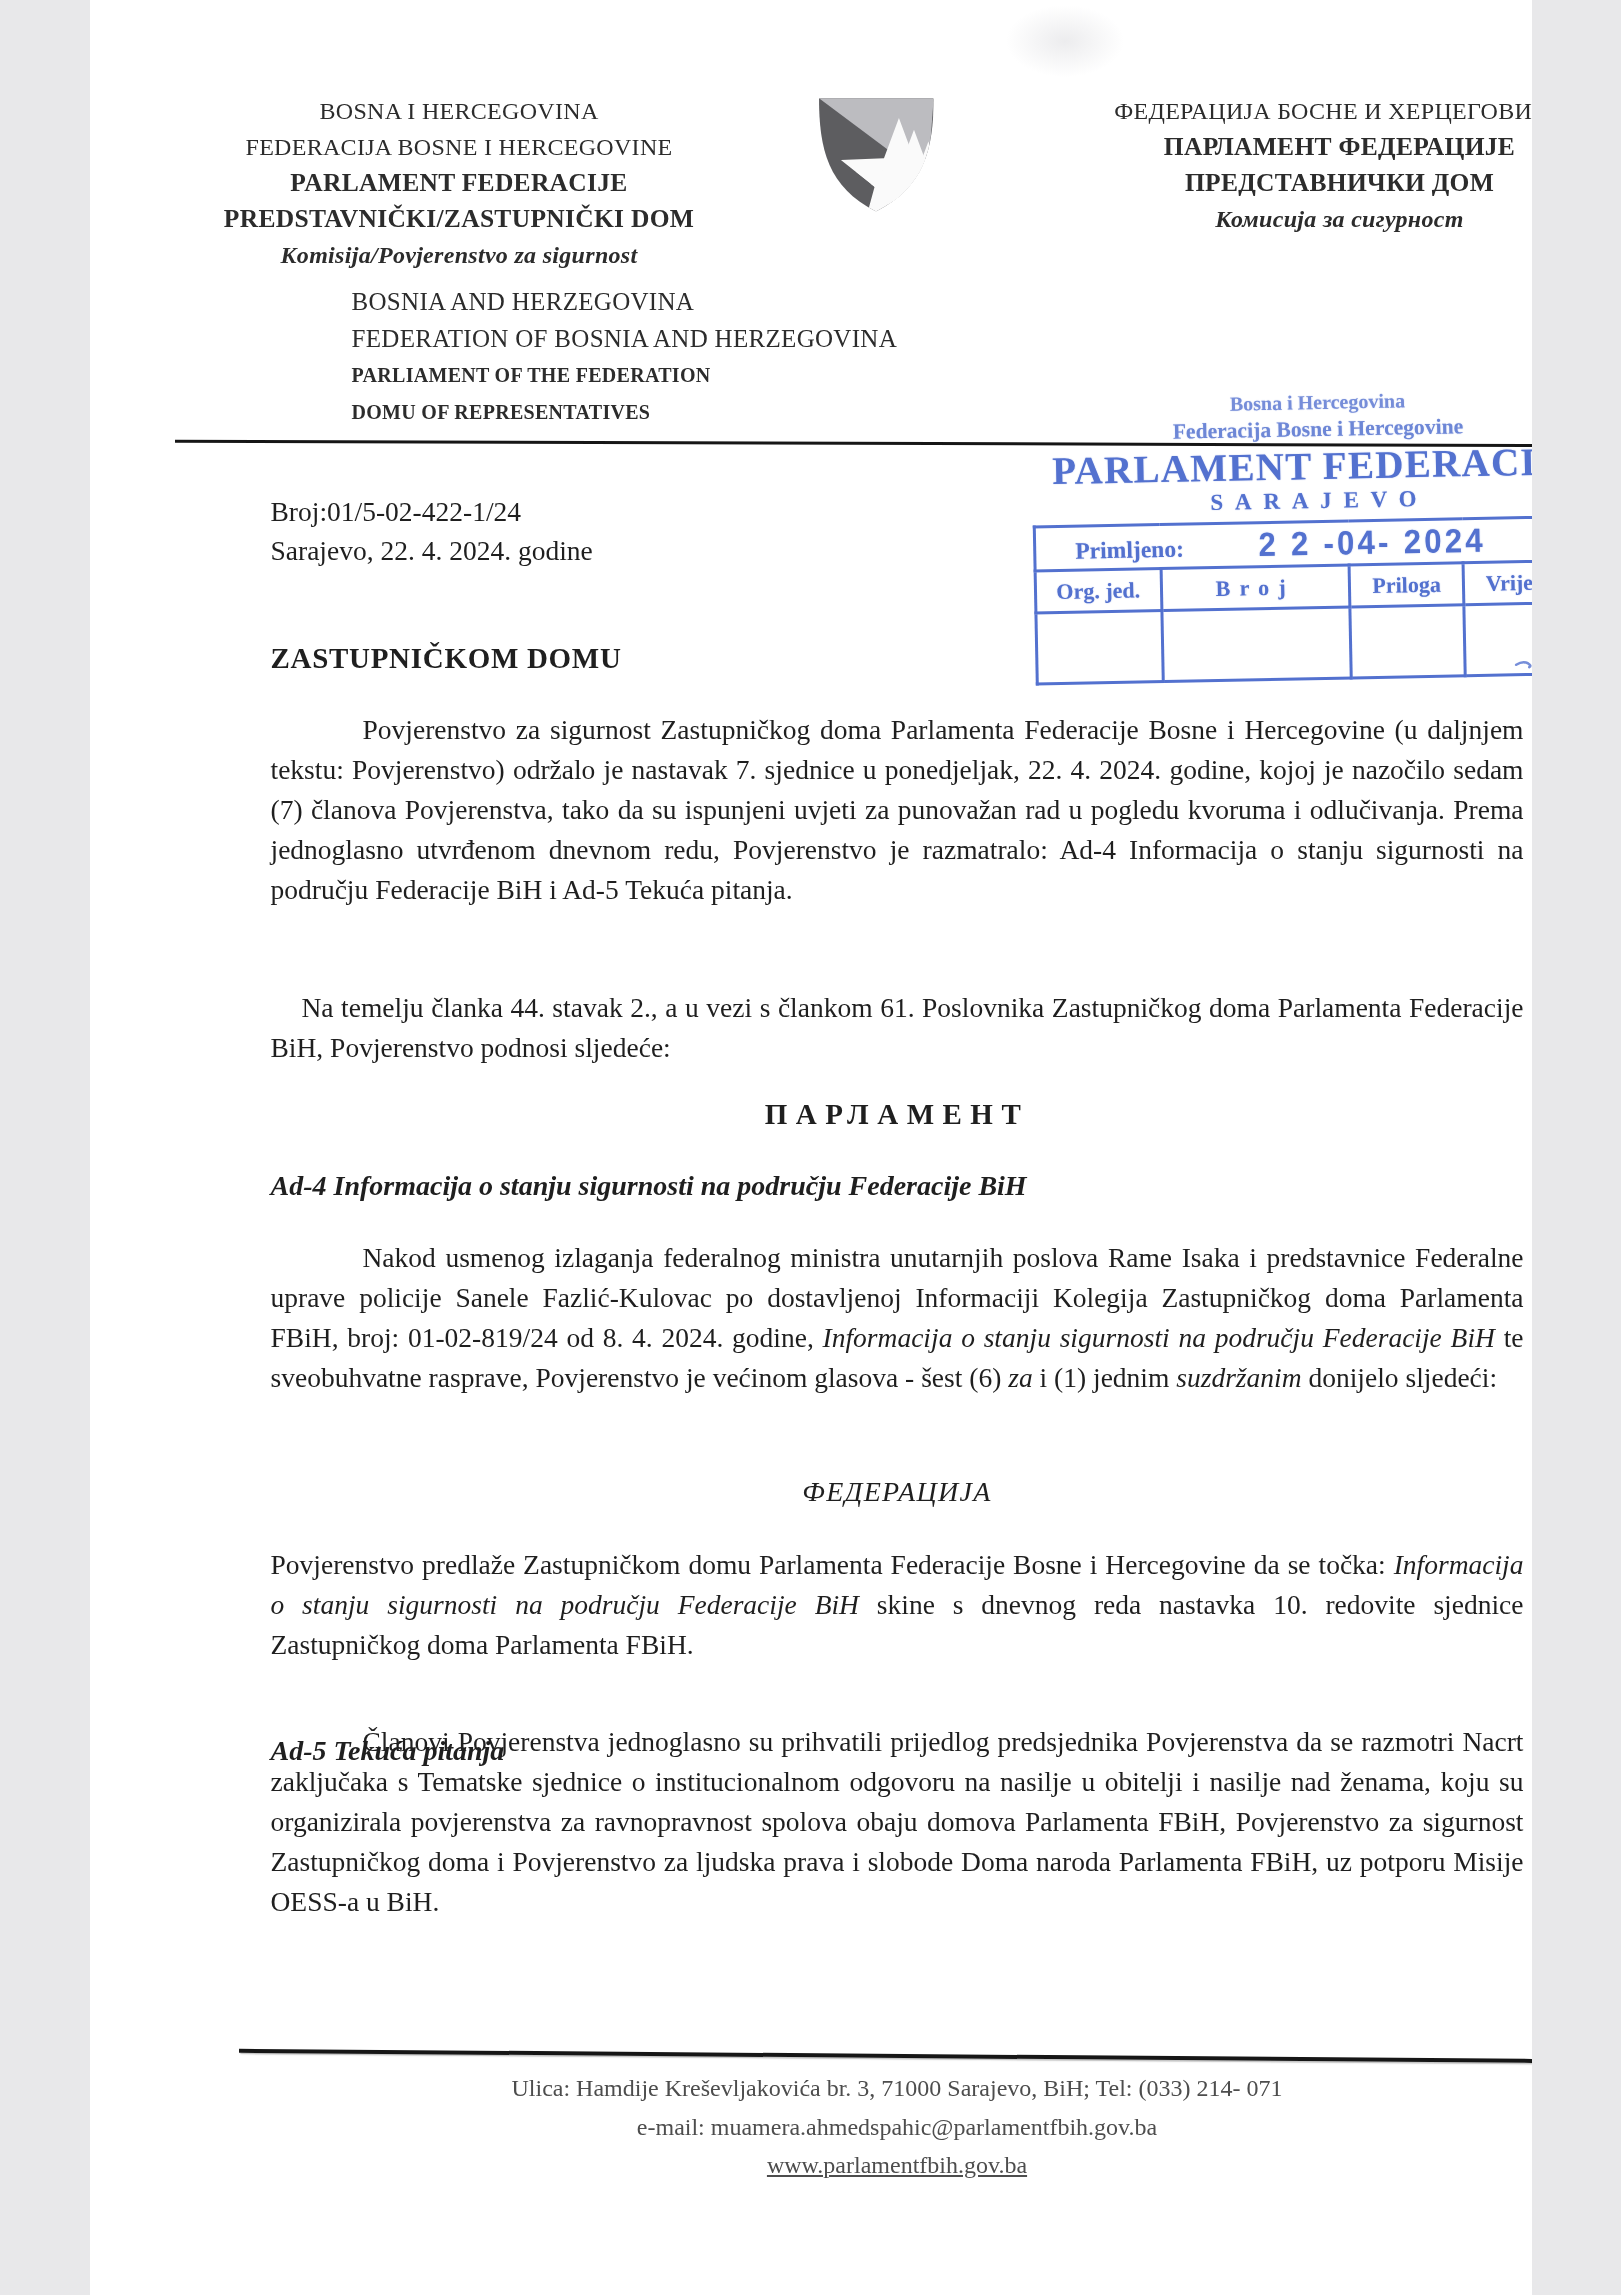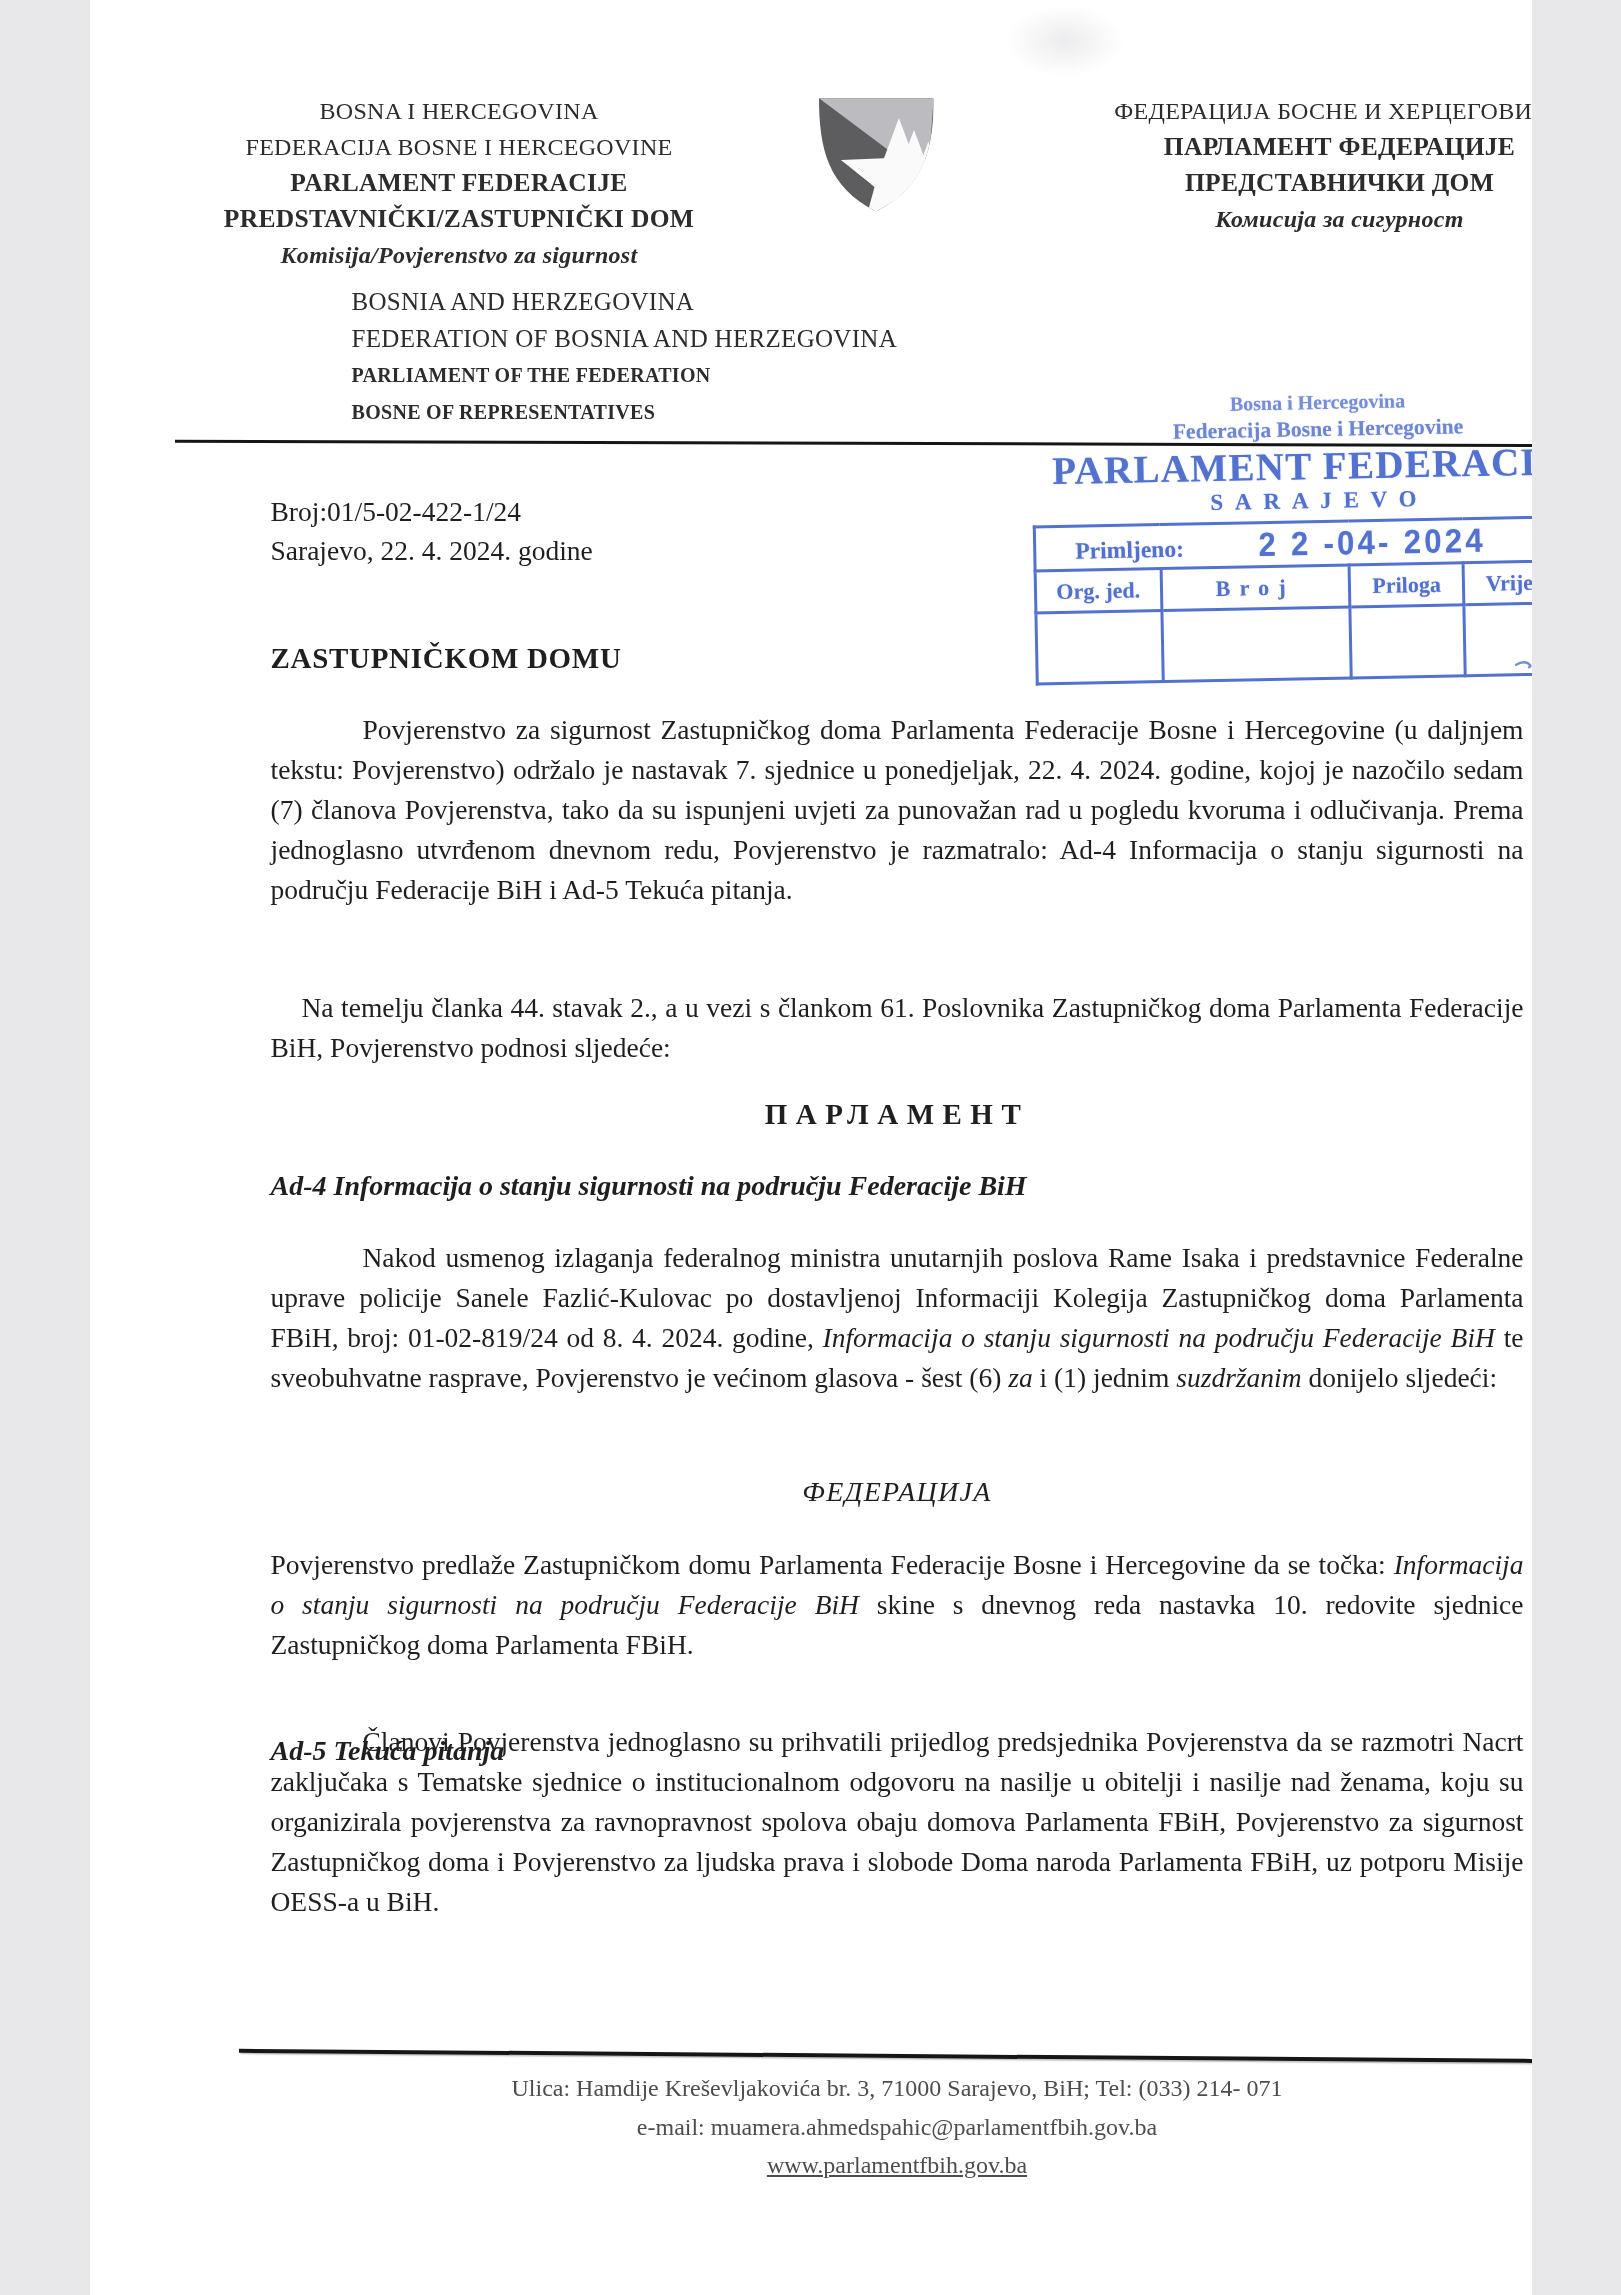--- a/index.html
+++ b/index.html
@@ -114,21 +114,21 @@
     <div class="hdr-line">ФЕДЕРАЦИЈА БОСНЕ И ХЕРЦЕГОВИНЕ</div>
     <div class="hdr-line b">ПАРЛАМЕНТ ФЕДЕРАЦИЈЕ</div>
     <div class="hdr-line b">ПРЕДСТАВНИЧКИ ДОМ</div>
     <div class="hdr-line i">Комисија за сигурност</div>
   </div>
 
   <div id="hdr-center" class="hdr-block">
     <div class="hdr-line">BOSNIA AND HERZEGOVINA</div>
     <div class="hdr-line">FEDERATION OF BOSNIA AND HERZEGOVINA</div>
     <div class="hdr-line b">PARLIAMENT OF THE FEDERATION</div>
-    <div class="hdr-line b">BOSNE OF REPRESENTATIVES</div>
+    <div class="hdr-line b">DOMU OF REPRESENTATIVES</div>
   </div>
 
   <div id="rule-top" class="rule"></div>
 
   <div id="stamp">
     <div class="stamp-t1">Bosna i Hercegovina</div>
     <div class="stamp-t2">Federacija Bosne i Hercegovine</div>
     <div class="stamp-t3">PARLAMENT FEDERACIJE</div>
     <div class="stamp-t4">SARAJEVO</div>
     <table>

